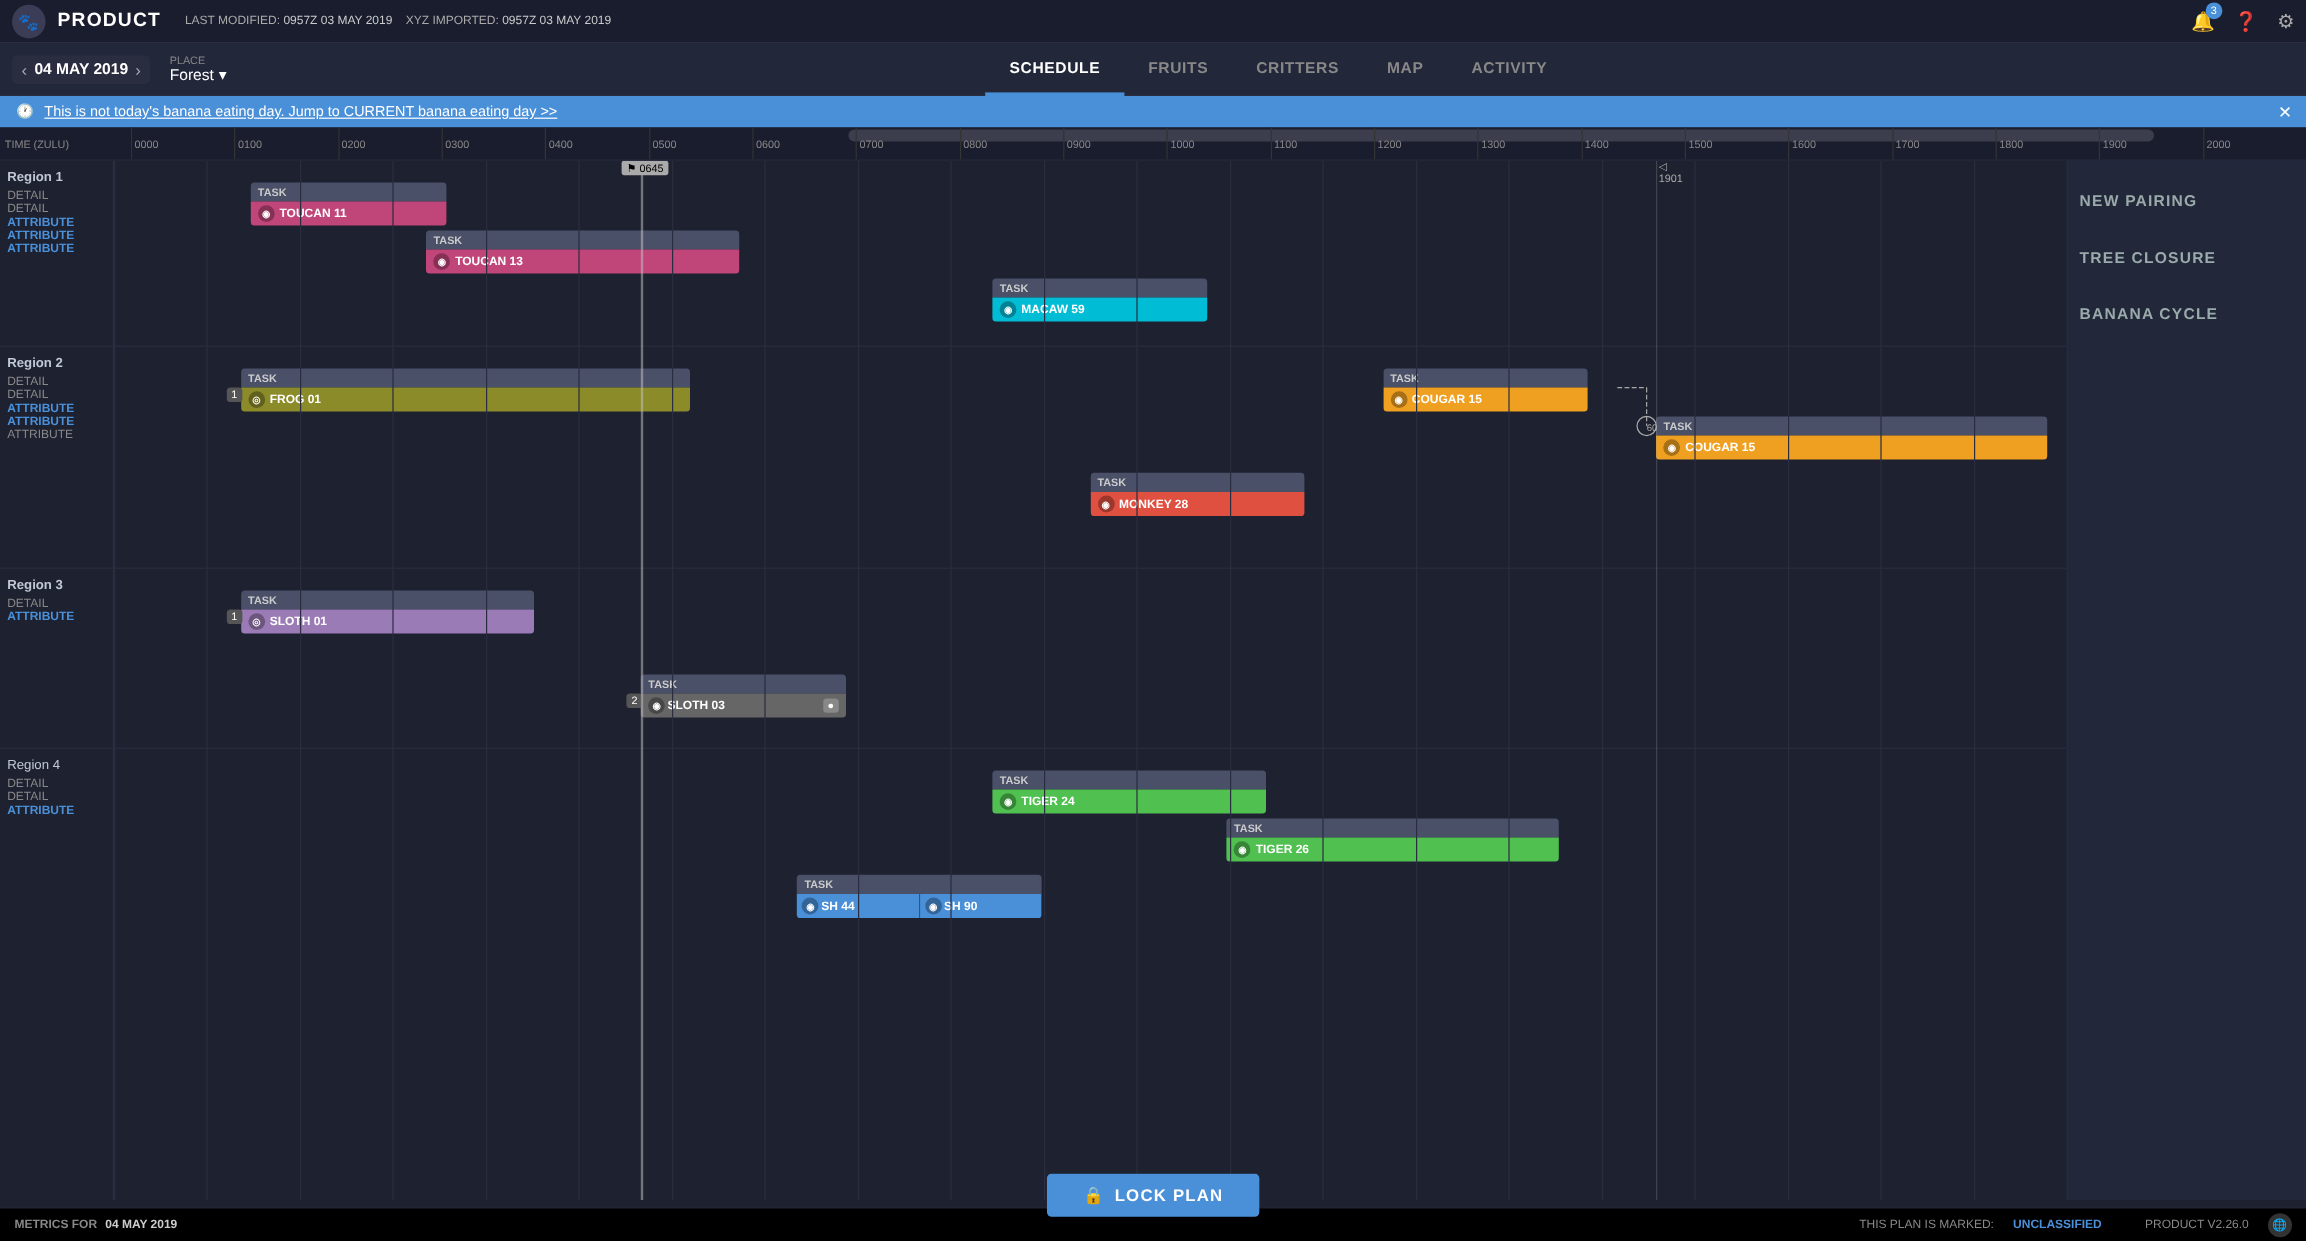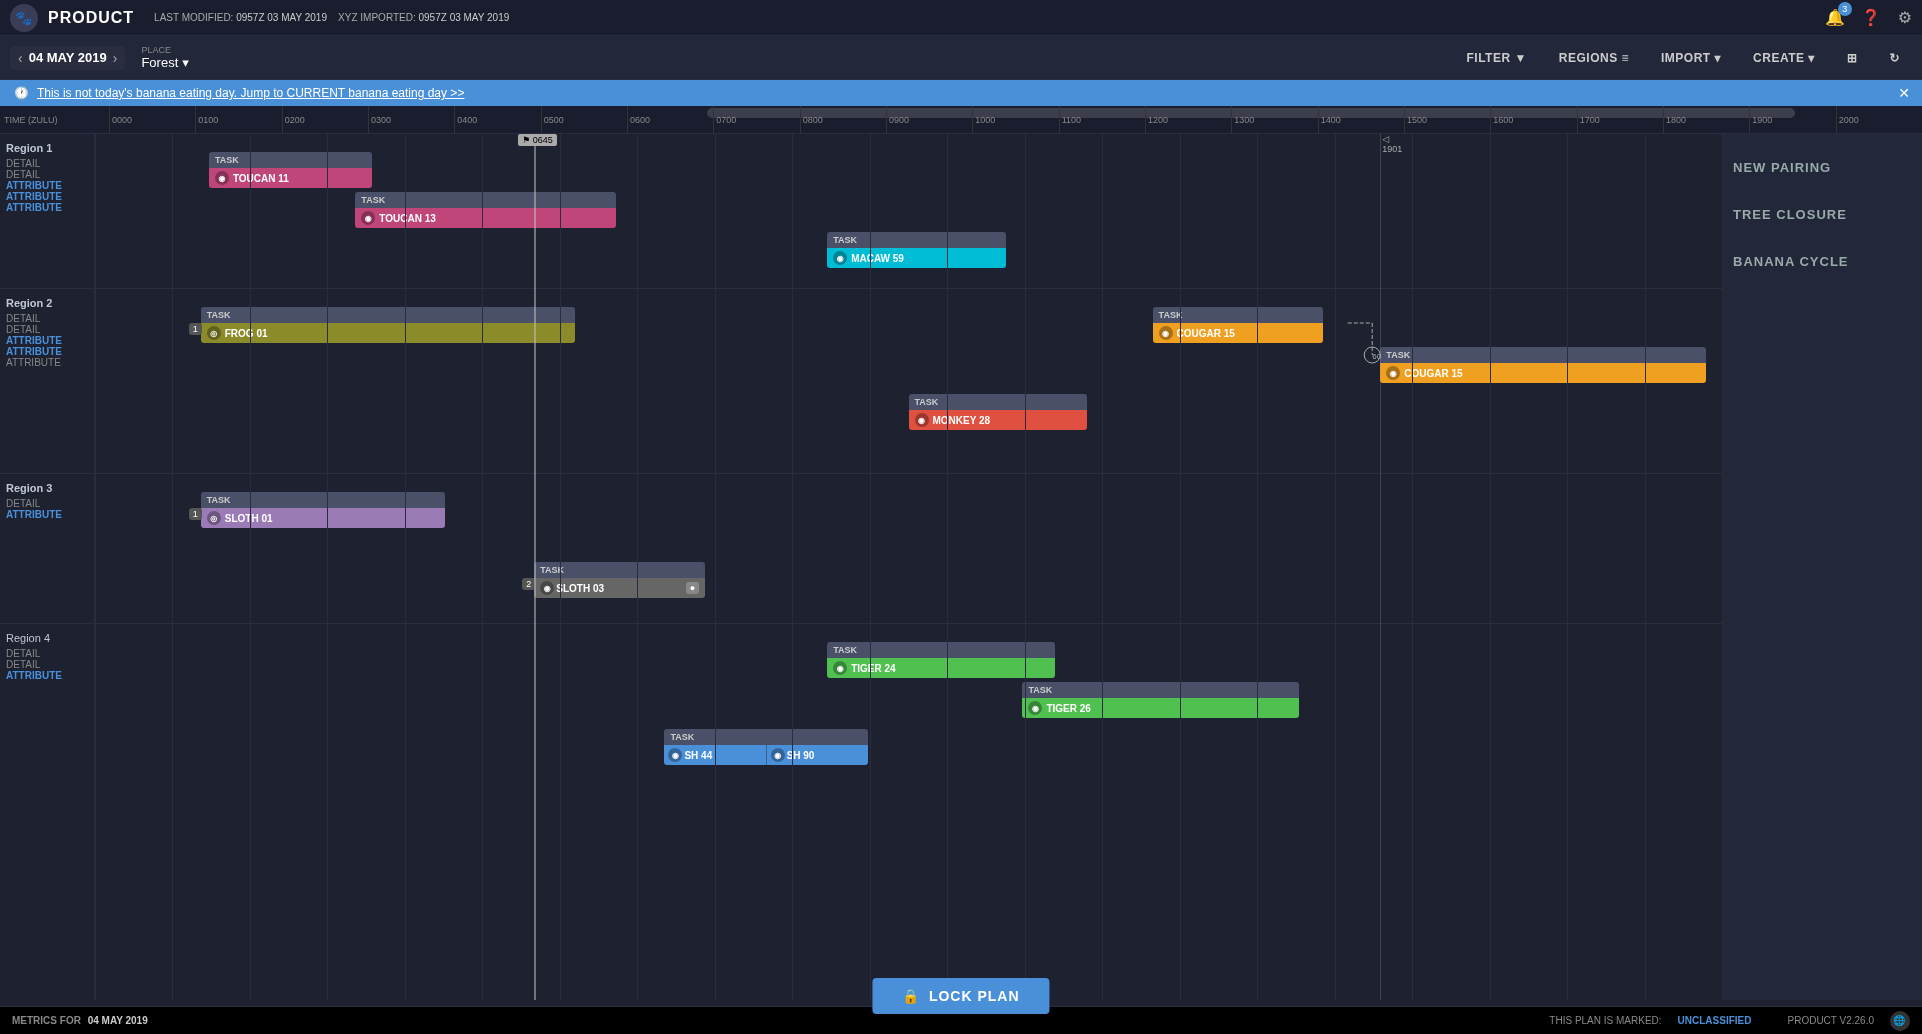--- a/index.html
+++ b/index.html
@@ -91,27 +91,26 @@
     <span class="date-text">04 MAY 2019</span>
     <span class="arrow">›</span>
   </div>
   <div class="nav-place">
     <span class="place-label">Place</span>
     <span class="place-select">
       <span>Forest</span>
       <span>▾</span>
     </span>
   </div>
-  <div class="nav-actions">
-    <button class="nav-btn">FILTER ▼</button>
-    <button class="nav-btn">REGIONS ≡</button>
-    <button class="nav-btn">IMPORT ▾</button>
-    <button class="nav-btn">CREATE ▾</button>
-    <button class="nav-btn">⊞</button>
-    <button class="nav-btn">↻</button>
+  <div class="nav-tabs">
+    <div class="nav-tab active">SCHEDULE</div>
+    <div class="nav-tab">FRUITS</div>
+    <div class="nav-tab">CRITTERS</div>
+    <div class="nav-tab">MAP</div>
+    <div class="nav-tab">ACTIVITY</div>
   </div>
 </div>
 
 <div class="notif-bar">
   <span>🕐</span>
   <span style="cursor:pointer; text-decoration:underline;">This is not today's banana eating day. Jump to CURRENT banana eating day &gt;&gt;</span>
   <span class="close-btn">✕</span>
 </div>
 
 <div class="ruler-container">

